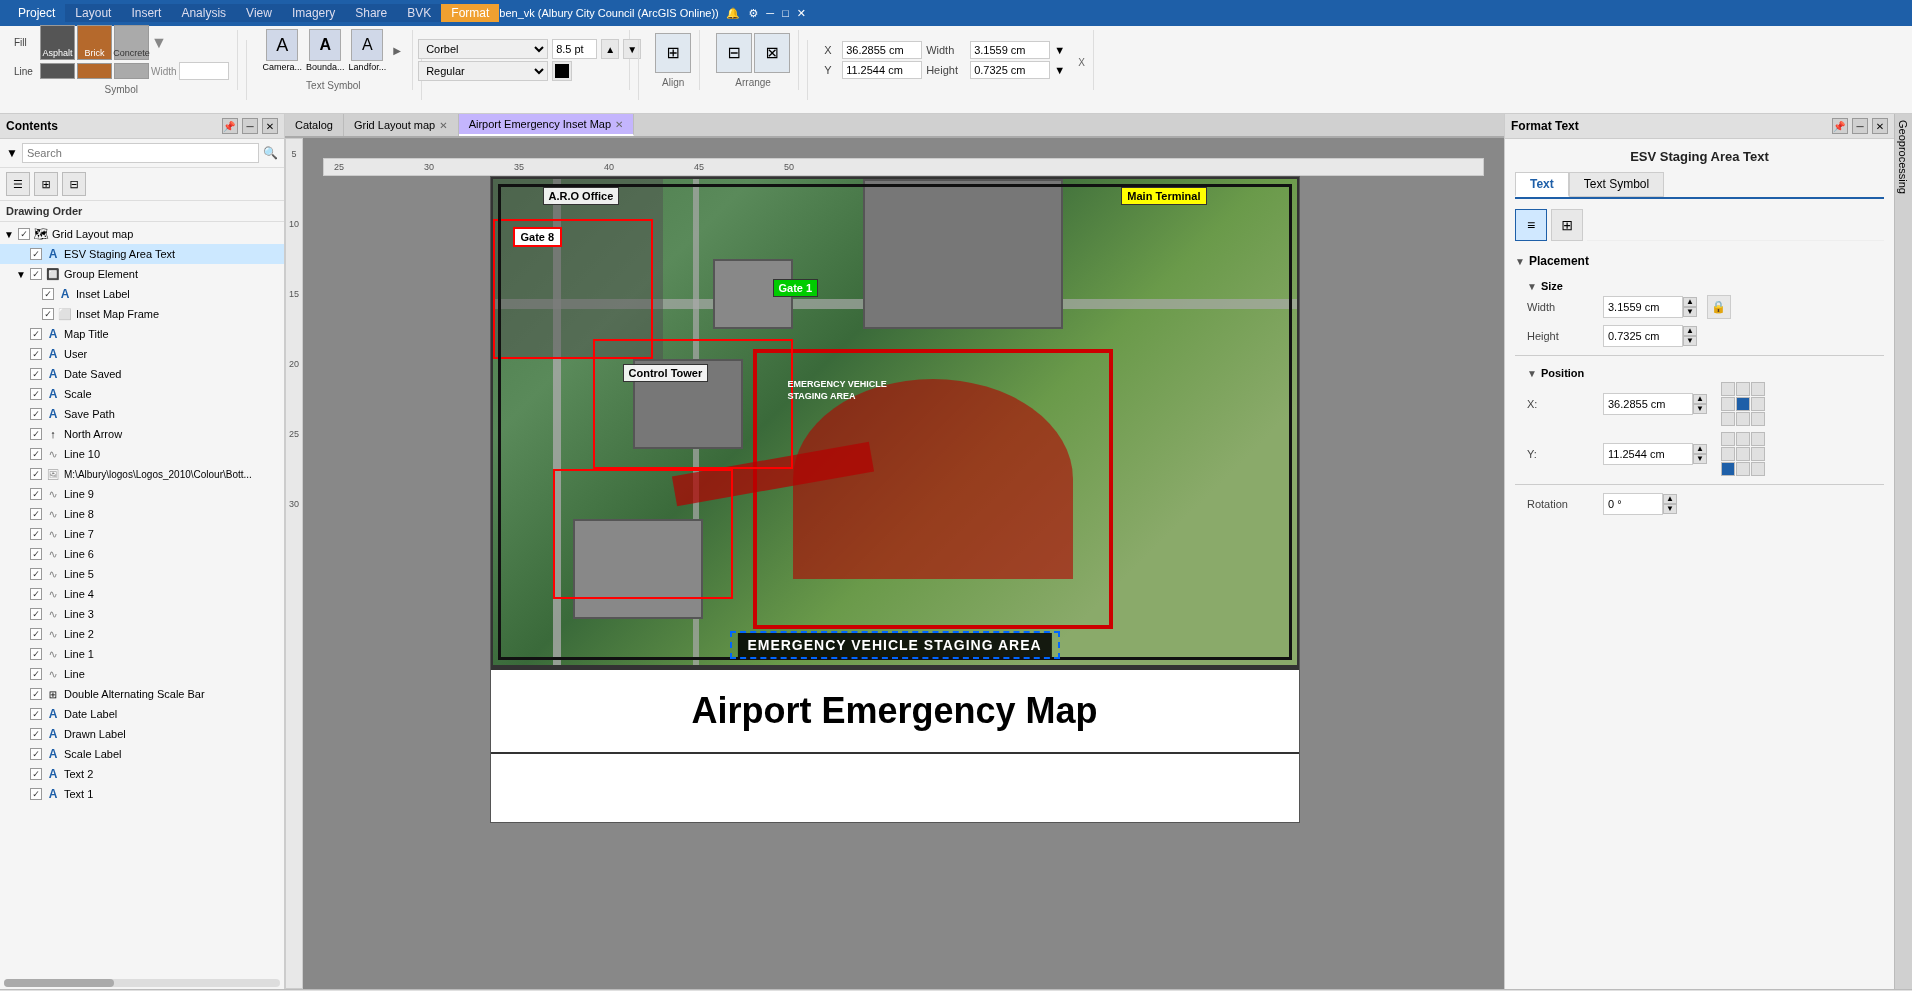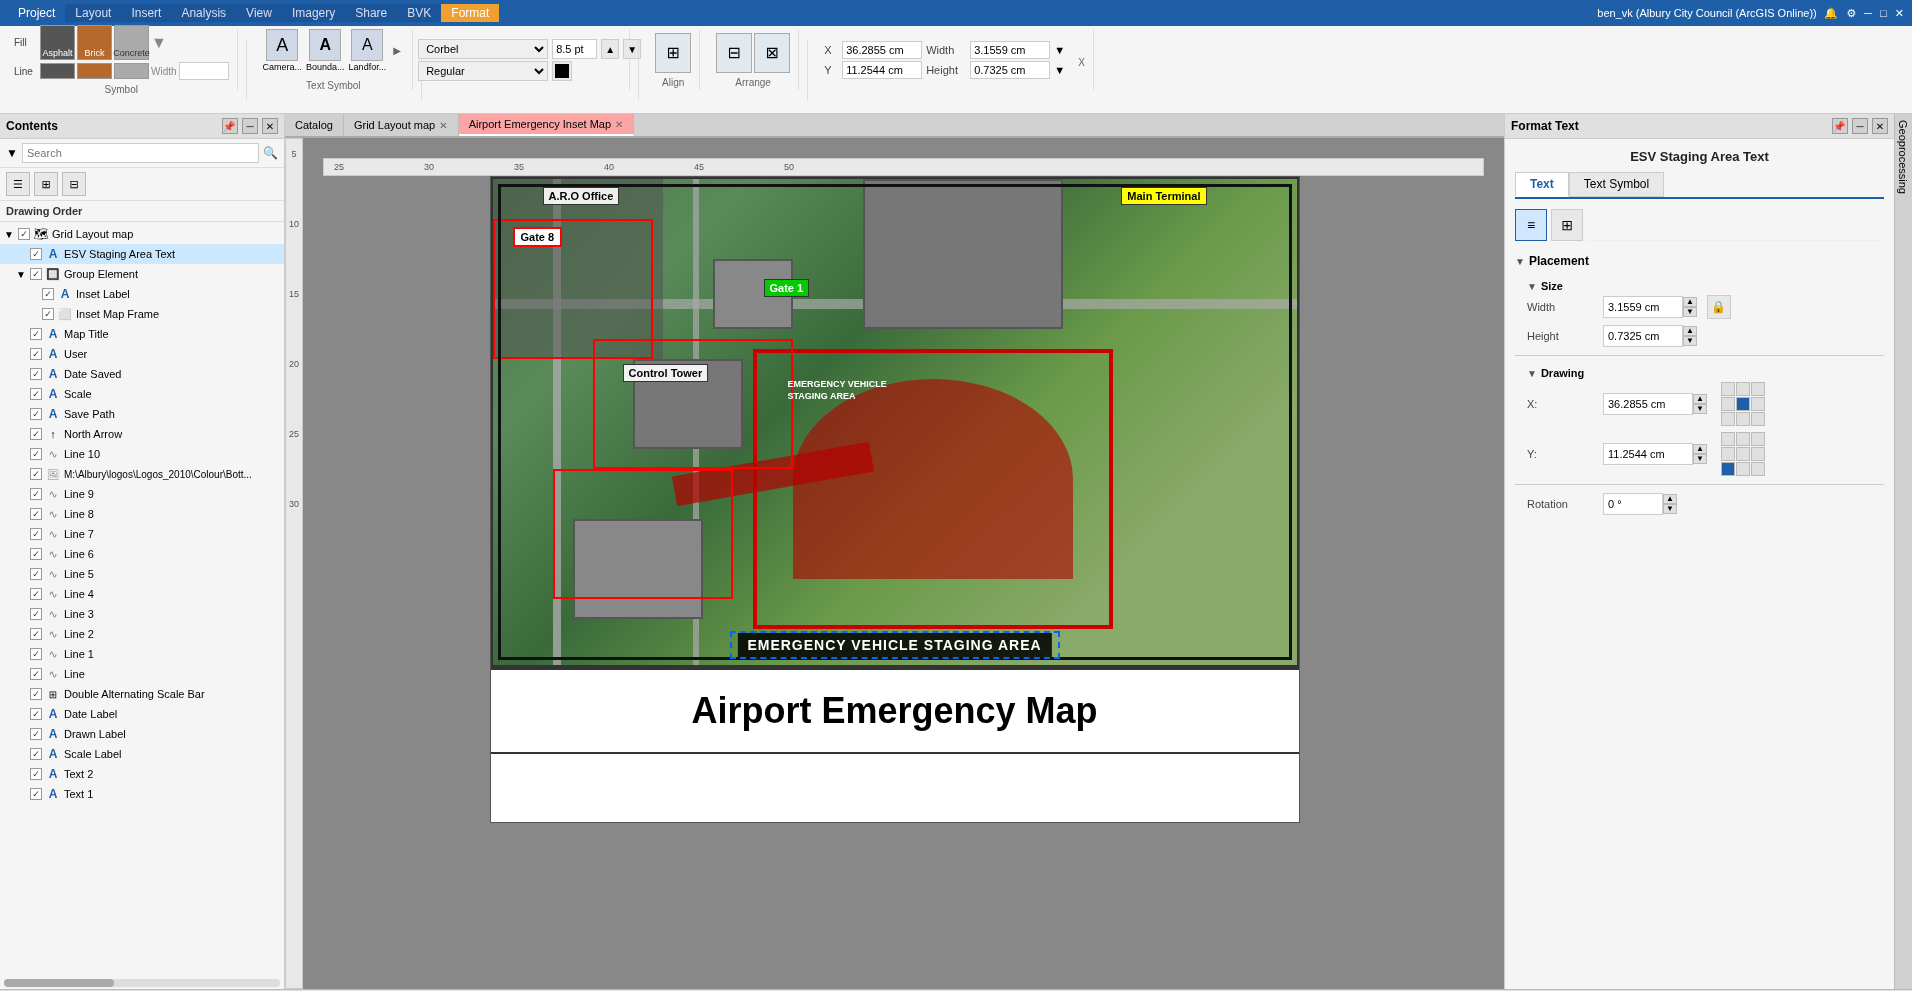--- a/index.html
+++ b/index.html
@@ -20,21 +20,21 @@
     .font-select { width: 130px; font-size: 11px; border: 1px solid #ccc; padding: 1px 3px; height: 20px; }
     .font-size-input { width: 45px; font-size: 11px; border: 1px solid #ccc; padding: 1px 3px; height: 20px; }
     .align-btn { width: 28px; height: 28px; background: #e0e8f0; border: 1px solid #aaa; cursor: pointer; display: flex; align-items: center; justify-content: center; font-size: 11px; }
     .pos-controls { display: flex; flex-direction: column; gap: 2px; font-size: 11px; }
     .pos-row { display: flex; align-items: center; gap: 4px; }
     .pos-label { width: 20px; color: #444; }
     .pos-input { width: 80px; font-size: 11px; border: 1px solid #ccc; padding: 1px 3px; height: 18px; }
     .size-label { width: 40px; color: #444; }
 
     
-    .title-bar { background: #1e5fa8; height: 26px; display: flex; align-items: center; justify-content: space-between; padding: 0 8px; color: white; font-size: 12px; }
+    .title-bar { background: #1e5fa8; height: 26px; display: flex; align-items: center; justify-content: flex-start; padding: 0 8px; color: white; font-size: 12px; }
     .title-bar-left { display: flex; gap: 12px; align-items: center; }
     .title-bar-right { display: flex; gap: 8px; align-items: center; font-size: 11px; }
 
     
     .main-layout { display: flex; height: calc(991px - 116px); }
 
     
     .left-panel { width: 285px; background: #f5f5f5; border-right: 1px solid #ccc; display: flex; flex-direction: column; }
     .panel-header { background: #e0e0e0; padding: 4px 6px; display: flex; justify-content: space-between; align-items: center; border-bottom: 1px solid #ccc; }
     .panel-title { font-size: 12px; font-weight: bold; }
@@ -55,21 +55,21 @@
     .expand-icon { width: 12px; font-size: 10px; margin-right: 2px; flex-shrink: 0; }
     .item-icon { width: 16px; height: 16px; margin-right: 3px; flex-shrink: 0; display: flex; align-items: center; justify-content: center; font-size: 11px; }
     .icon-a { color: #1e5fa8; font-weight: bold; font-size: 12px; }
     .icon-line { color: #888; }
     .icon-img { color: #888; font-size: 10px; }
 
     
     .canvas-area { flex: 1; display: flex; flex-direction: column; background: #6b6b6b; overflow: hidden; }
     .tab-bar { background: #d0d0d0; display: flex; border-bottom: 2px solid #aaa; }
     .tab { padding: 4px 10px; cursor: pointer; font-size: 11px; background: #d0d0d0; border-right: 1px solid #bbb; display: flex; align-items: center; gap: 4px; }
-    .tab.active { background: #fca5a5; border-bottom: 2px solid white; }
+    .tab.active { background: #c4b5fd; border-bottom: 2px solid white; }
     .tab-close { font-size: 10px; color: #666; cursor: pointer; }
     .canvas-scroll { flex: 1; overflow: auto; background: #888; position: relative; padding: 10px; }
     .map-layout { background: white; width: 820px; margin: 0 auto; }
     .ruler-h { height: 18px; background: #e8e8e8; border-bottom: 1px solid #ccc; display: flex; align-items: center; padding: 0 40px; font-size: 9px; color: #555; position: relative; }
     .ruler-v { width: 18px; background: #e8e8e8; border-right: 1px solid #ccc; position: absolute; top: 0; left: 0; bottom: 0; display: flex; flex-direction: column; align-items: center; padding-top: 20px; font-size: 9px; color: #555; }
     .aerial-map { width: 100%; height: 480px; background: #4a7c4a; position: relative; overflow: hidden; border: 2px solid #333; }
     .scale-bar { background: #e8e8e8; border-top: 2px solid #333; height: 30px; display: flex; align-items: center; padding: 0 10px; font-size: 10px; color: #555; justify-content: space-between; }
     .map-title-section { background: white; border-top: 3px solid #333; padding: 20px; text-align: center; }
     .map-title { font-size: 36px; font-weight: bold; color: #000; }
     .map-subtitle-area { background: white; height: 80px; border-top: 2px solid #333; }
@@ -529,21 +529,21 @@
               <div style="position:absolute;top:180px;left:140px;width:110px;height:90px;background:#777;border:2px solid #555;"></div>
               <div style="position:absolute;top:340px;left:80px;width:130px;height:100px;background:#888;border:2px solid #555;"></div>
               <div style="position:absolute;top:0;left:370px;width:200px;height:150px;background:#777;border:2px solid #555;"></div>
 
               <div style="position:absolute;top:40px;left:0;width:160px;height:140px;border:2px solid red;background:transparent;"></div>
               <div style="position:absolute;top:160px;left:100px;width:200px;height:130px;border:2px solid red;background:transparent;"></div>
               <div style="position:absolute;top:290px;left:60px;width:180px;height:130px;border:2px solid red;background:transparent;"></div>
 
               <div class="map-label" style="top:8px;left:50px;">A.R.O Office</div>
               <div class="map-label-yellow" style="top:8px;right:90px;">Main Terminal</div>
-              <div class="map-label-green" style="top:100px;left:271px;">Gate 1</div>
+              <div class="map-label-green" style="top:100px;left:280px;">Gate 1</div>
               <div class="map-label" style="top:185px;left:130px;">Control Tower</div>
               <div class="gate-8-label" style="top:48px;left:20px;">Gate 8</div>
 
               <div style="position:absolute;top:200px;left:295px;font-size:9px;color:white;font-weight:bold;width:170px;line-height:1.3;">EMERGENCY VEHICLE<br>STAGING AREA</div>
 
               <div class="staging-label" style="bottom:8px;left:50%;transform:translateX(-50%);white-space:nowrap;">EMERGENCY VEHICLE STAGING AREA</div>
 
               <div style="position:absolute;top:5px;left:5px;right:5px;bottom:5px;border:3px solid #111;pointer-events:none;"></div>
 
               <div style="position:absolute;bottom:6px;left:50%;transform:translateX(-50%);border:2px dashed #0066ff;width:330px;height:28px;pointer-events:none;"></div>
@@ -614,21 +614,21 @@
                 <button class="spin-btn">▼</button>
               </div>
             </div>
           </div>
         </div>
         <div class="section-divider"></div>
 
         <div style="margin-left:12px;">
           <div class="section-header" style="font-size:11px;">
             <span class="section-arrow">▼</span>
-            <span>Drawing</span>
+            <span>Position</span>
           </div>
           <div class="prop-row">
             <span class="prop-label">X:</span>
             <div style="display:flex;align-items:center;">
               <input type="text" style="width: 90px; font-size: 11px; border: 1px solid rgb(204, 204, 204); padding: 1px 4px; height: 22px;" value="36.2855 cm">
               <div class="spin-btns">
                 <button class="spin-btn">▲</button>
                 <button class="spin-btn">▼</button>
               </div>
             </div>

